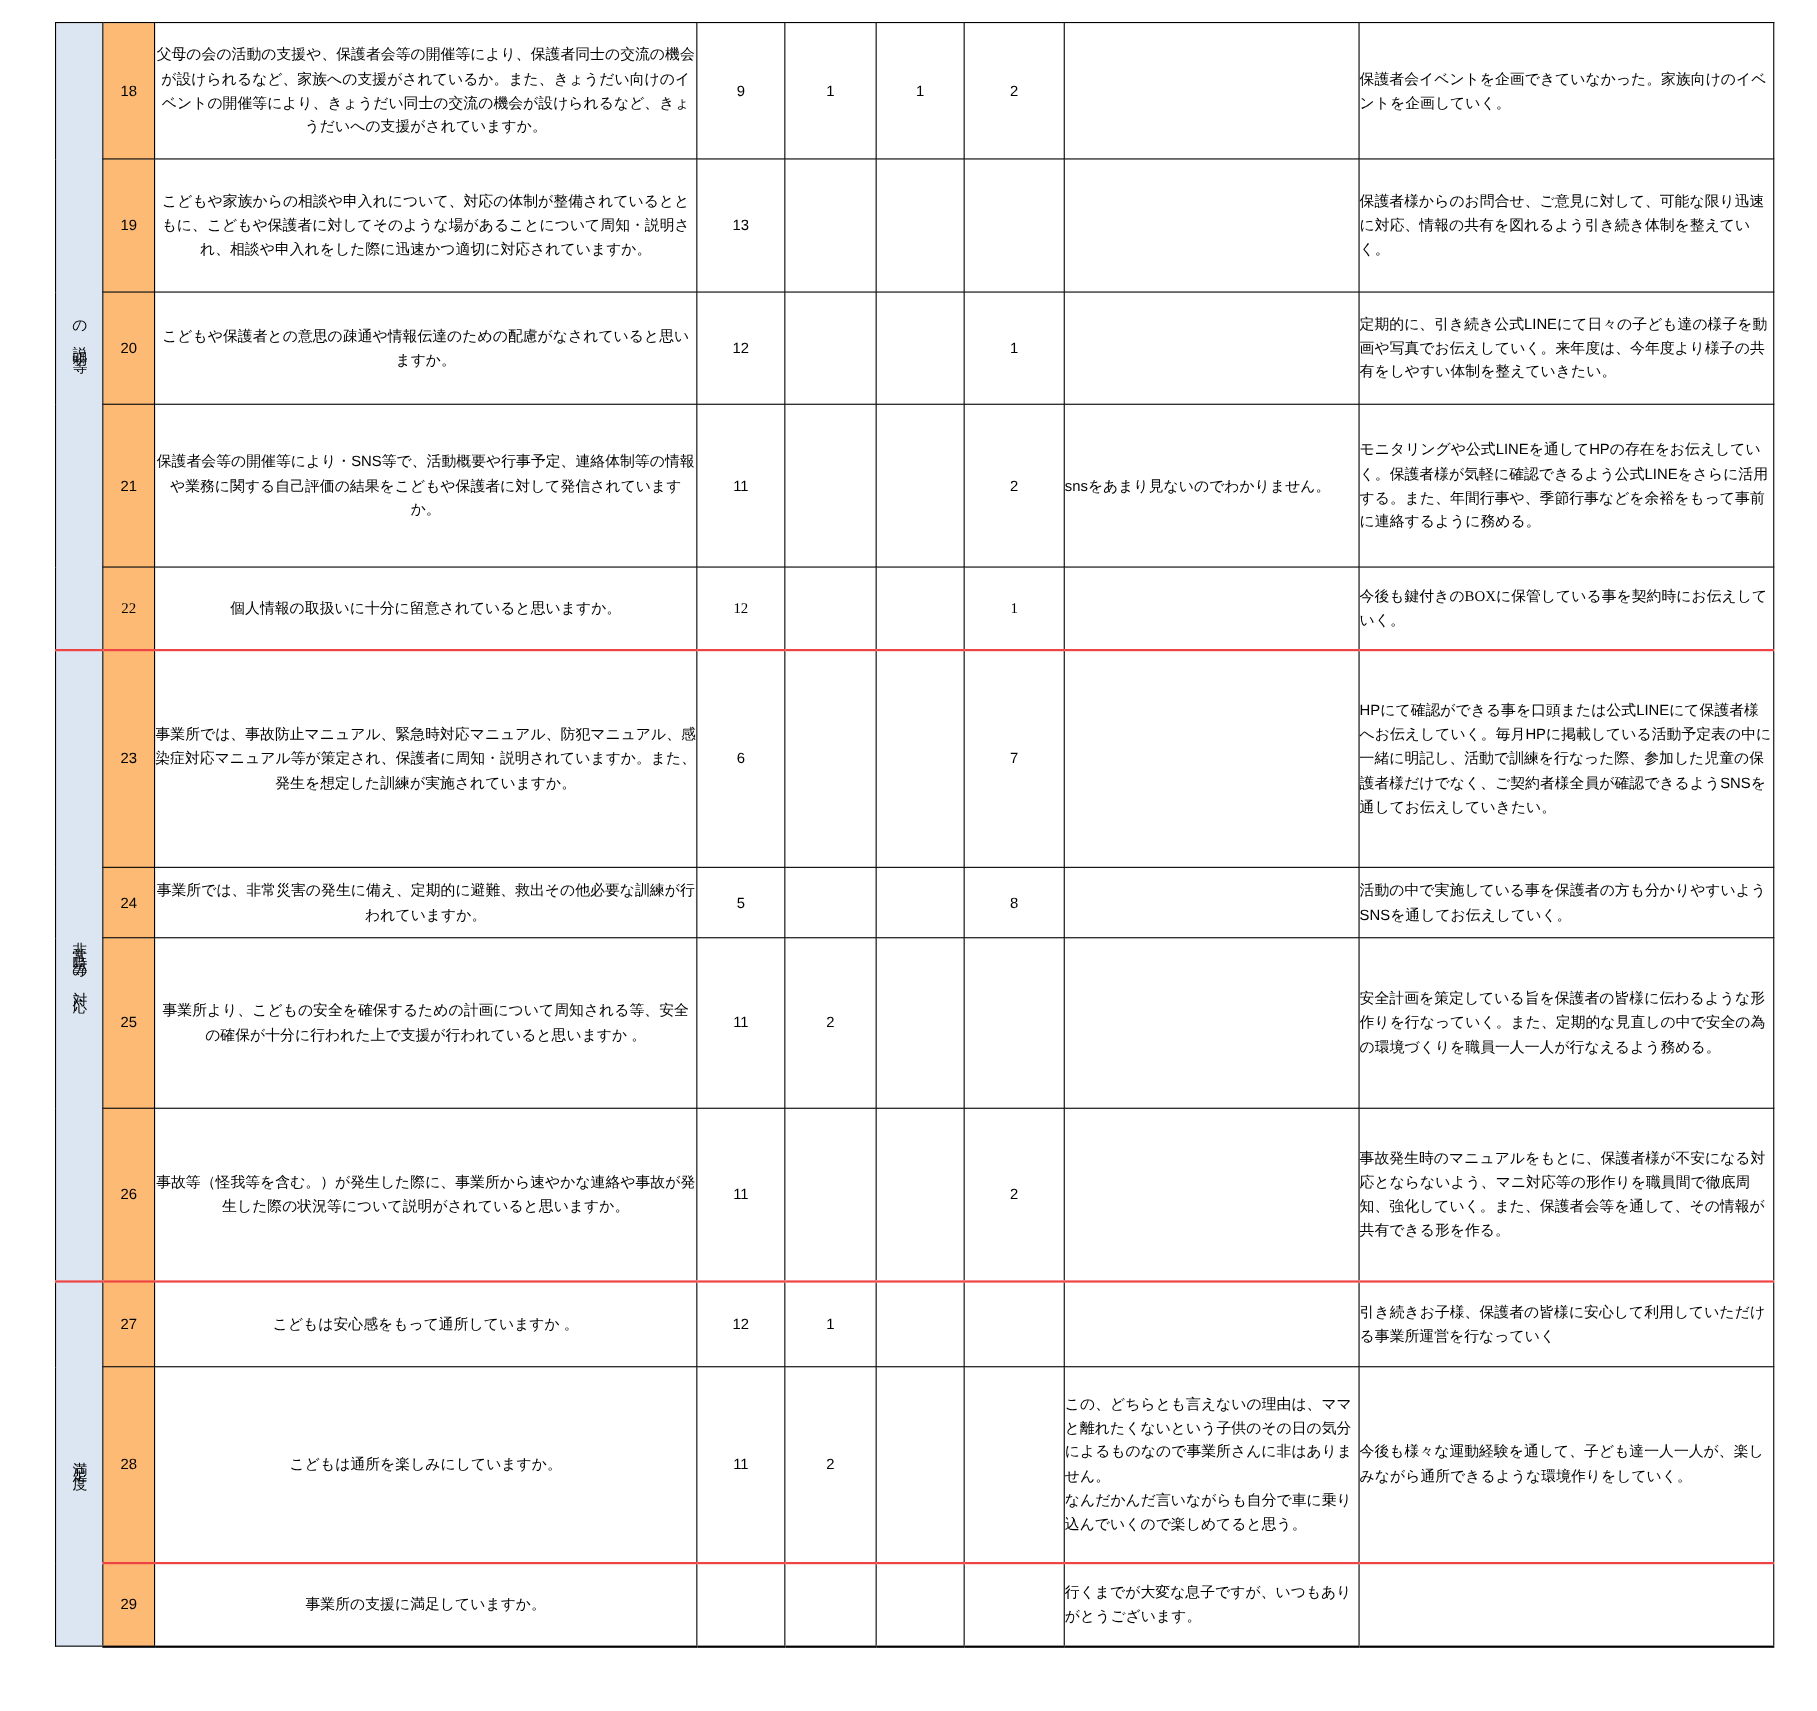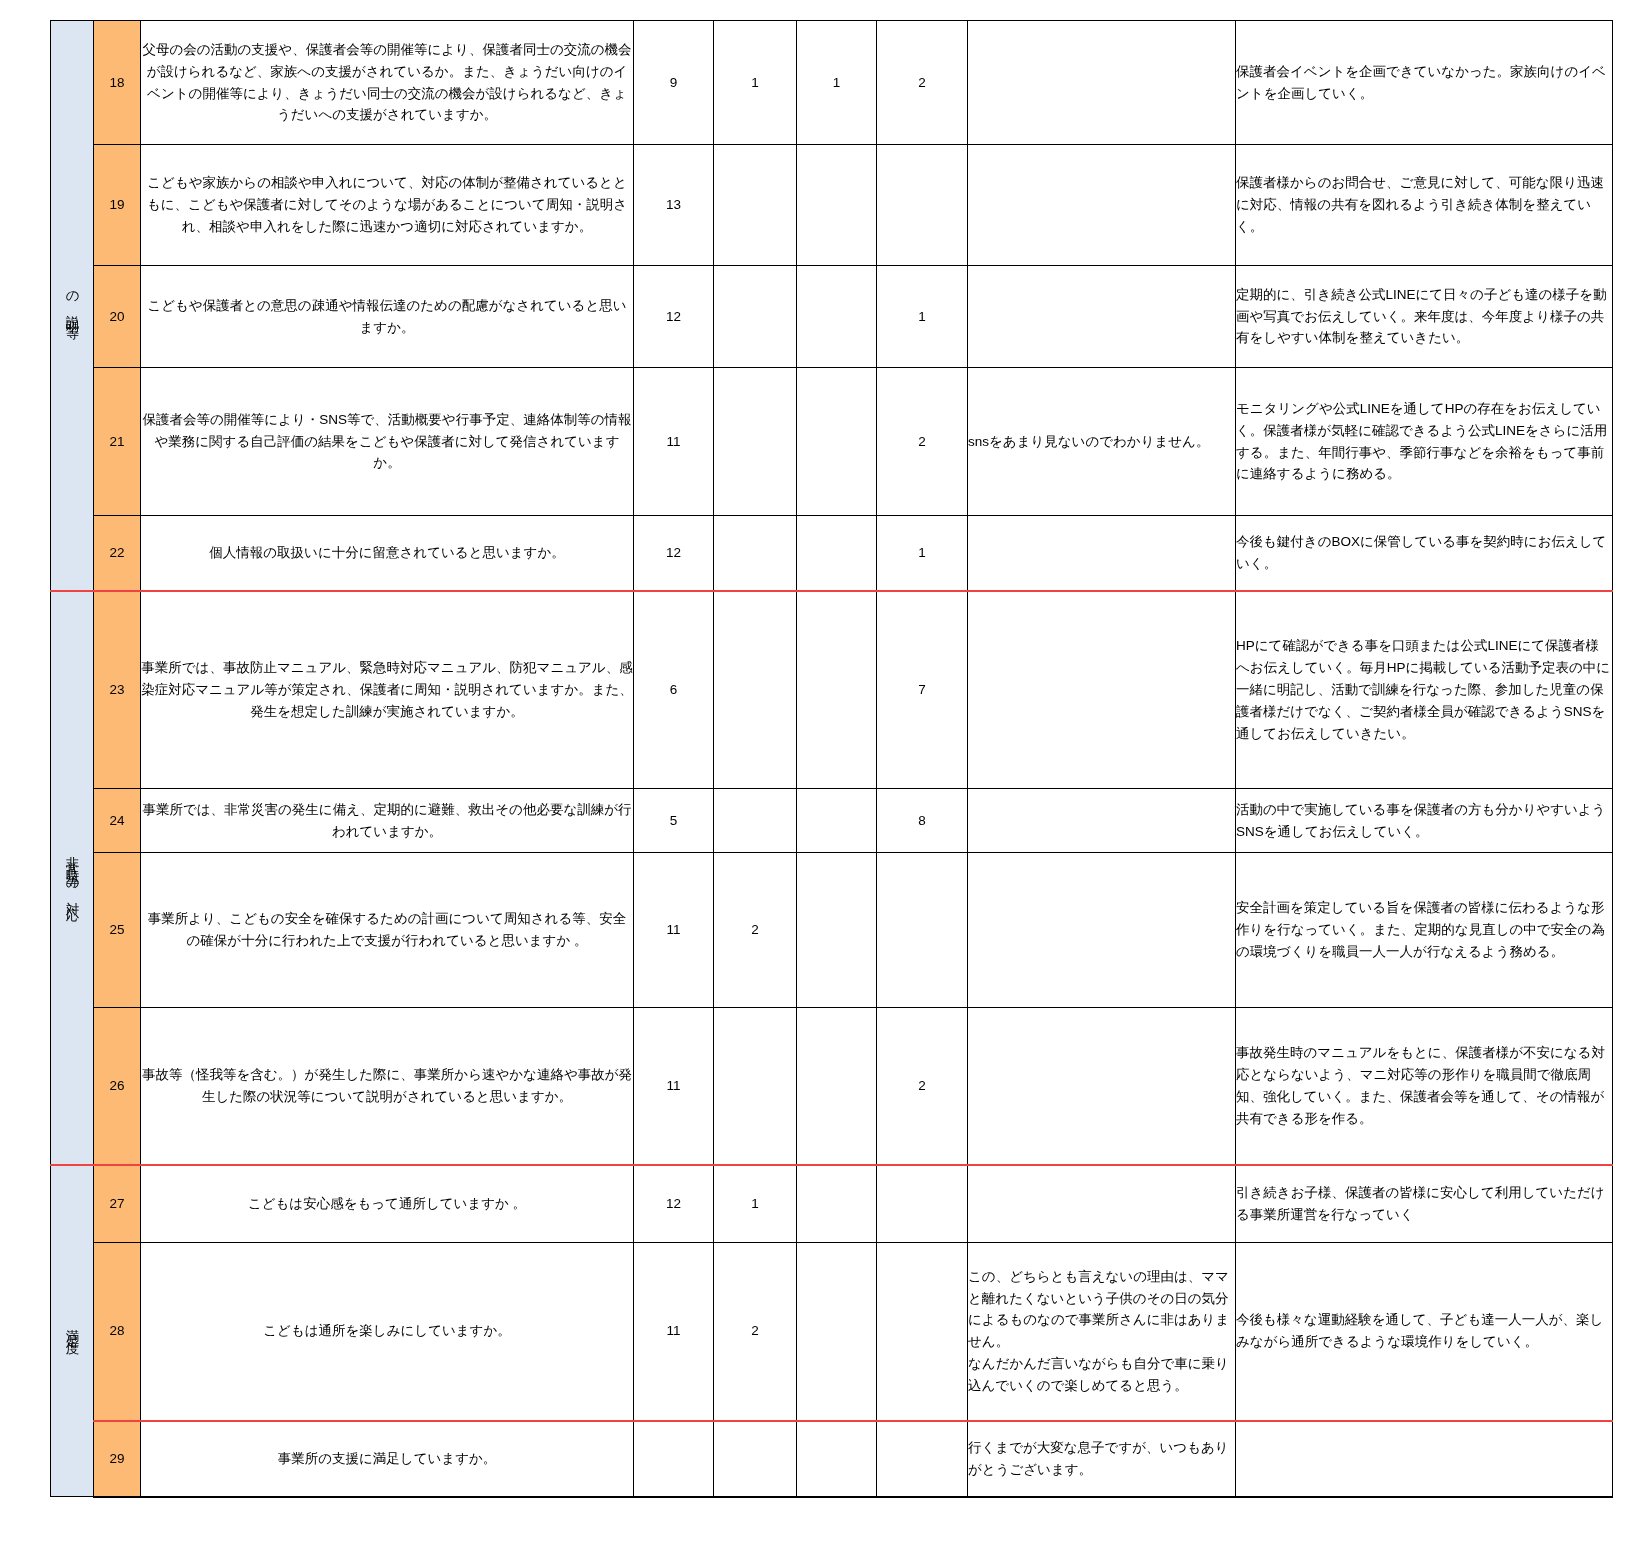--- a/index.html
+++ b/index.html
@@ -161,21 +161,21 @@
         <td class="no">21</td>
         <td class="q">保護者会等の開催等により・SNS等で、活動概要や行事予定、連絡体制等の情報や業務に関する自己評価の結果をこどもや保護者に対して発信されていますか。</td>
         <td class="num">11</td>
         <td class="num"></td>
         <td class="num"></td>
         <td class="num">2</td>
         <td class="free nowrapline">snsをあまり見ないのでわかりません。</td>
         <td class="plan nowrapline">モニタリングや公式LINEを通してHPの存在をお伝えしていく。保護者様が気軽に確認できるよう公式LINEをさらに活用する。また、年間行事や、季節行事などを余裕をもって事前に連絡するように務める。</td>
       </tr>
 
-      <tr style="height:75px;">
+      <tr style="height:75px;font-family:Liberation Serif, serif;">
         <td class="no">22</td>
         <td class="q">個人情報の取扱いに十分に留意されていると思いますか。</td>
         <td class="num">12</td>
         <td class="num"></td>
         <td class="num"></td>
         <td class="num">1</td>
         <td class="free nowrapline"></td>
         <td class="plan nowrapline">今後も鍵付きのBOXに保管している事を契約時にお伝えしていく。</td>
       </tr>
 

